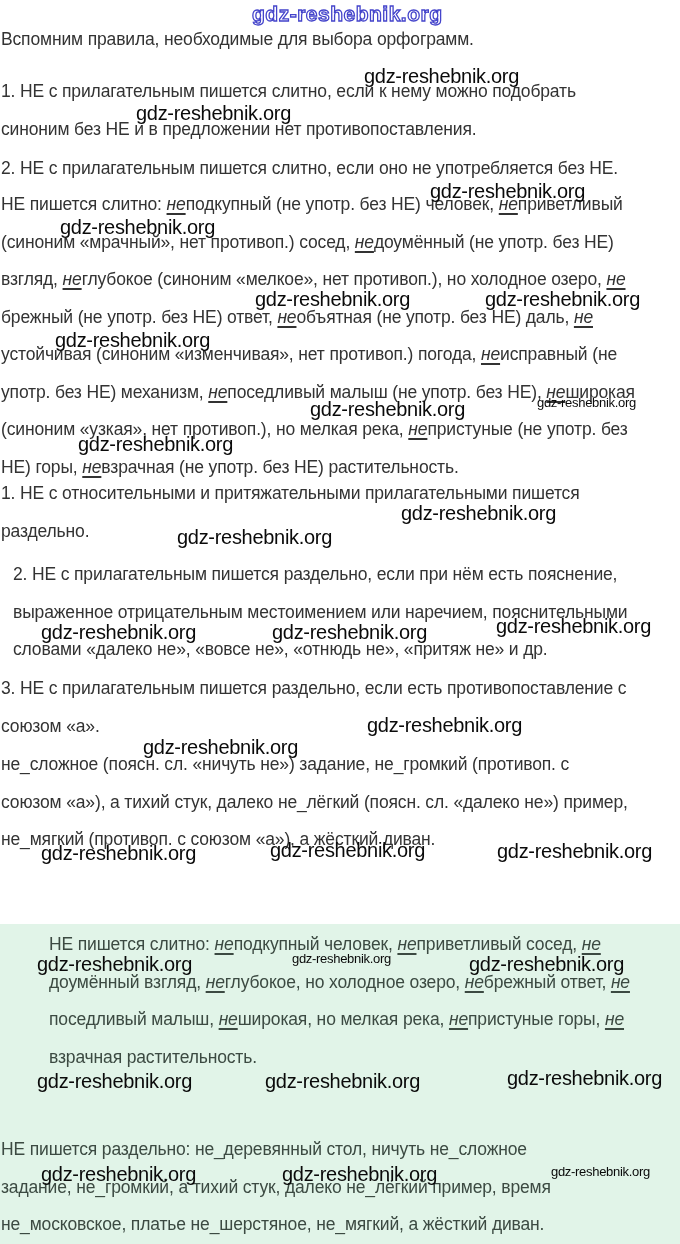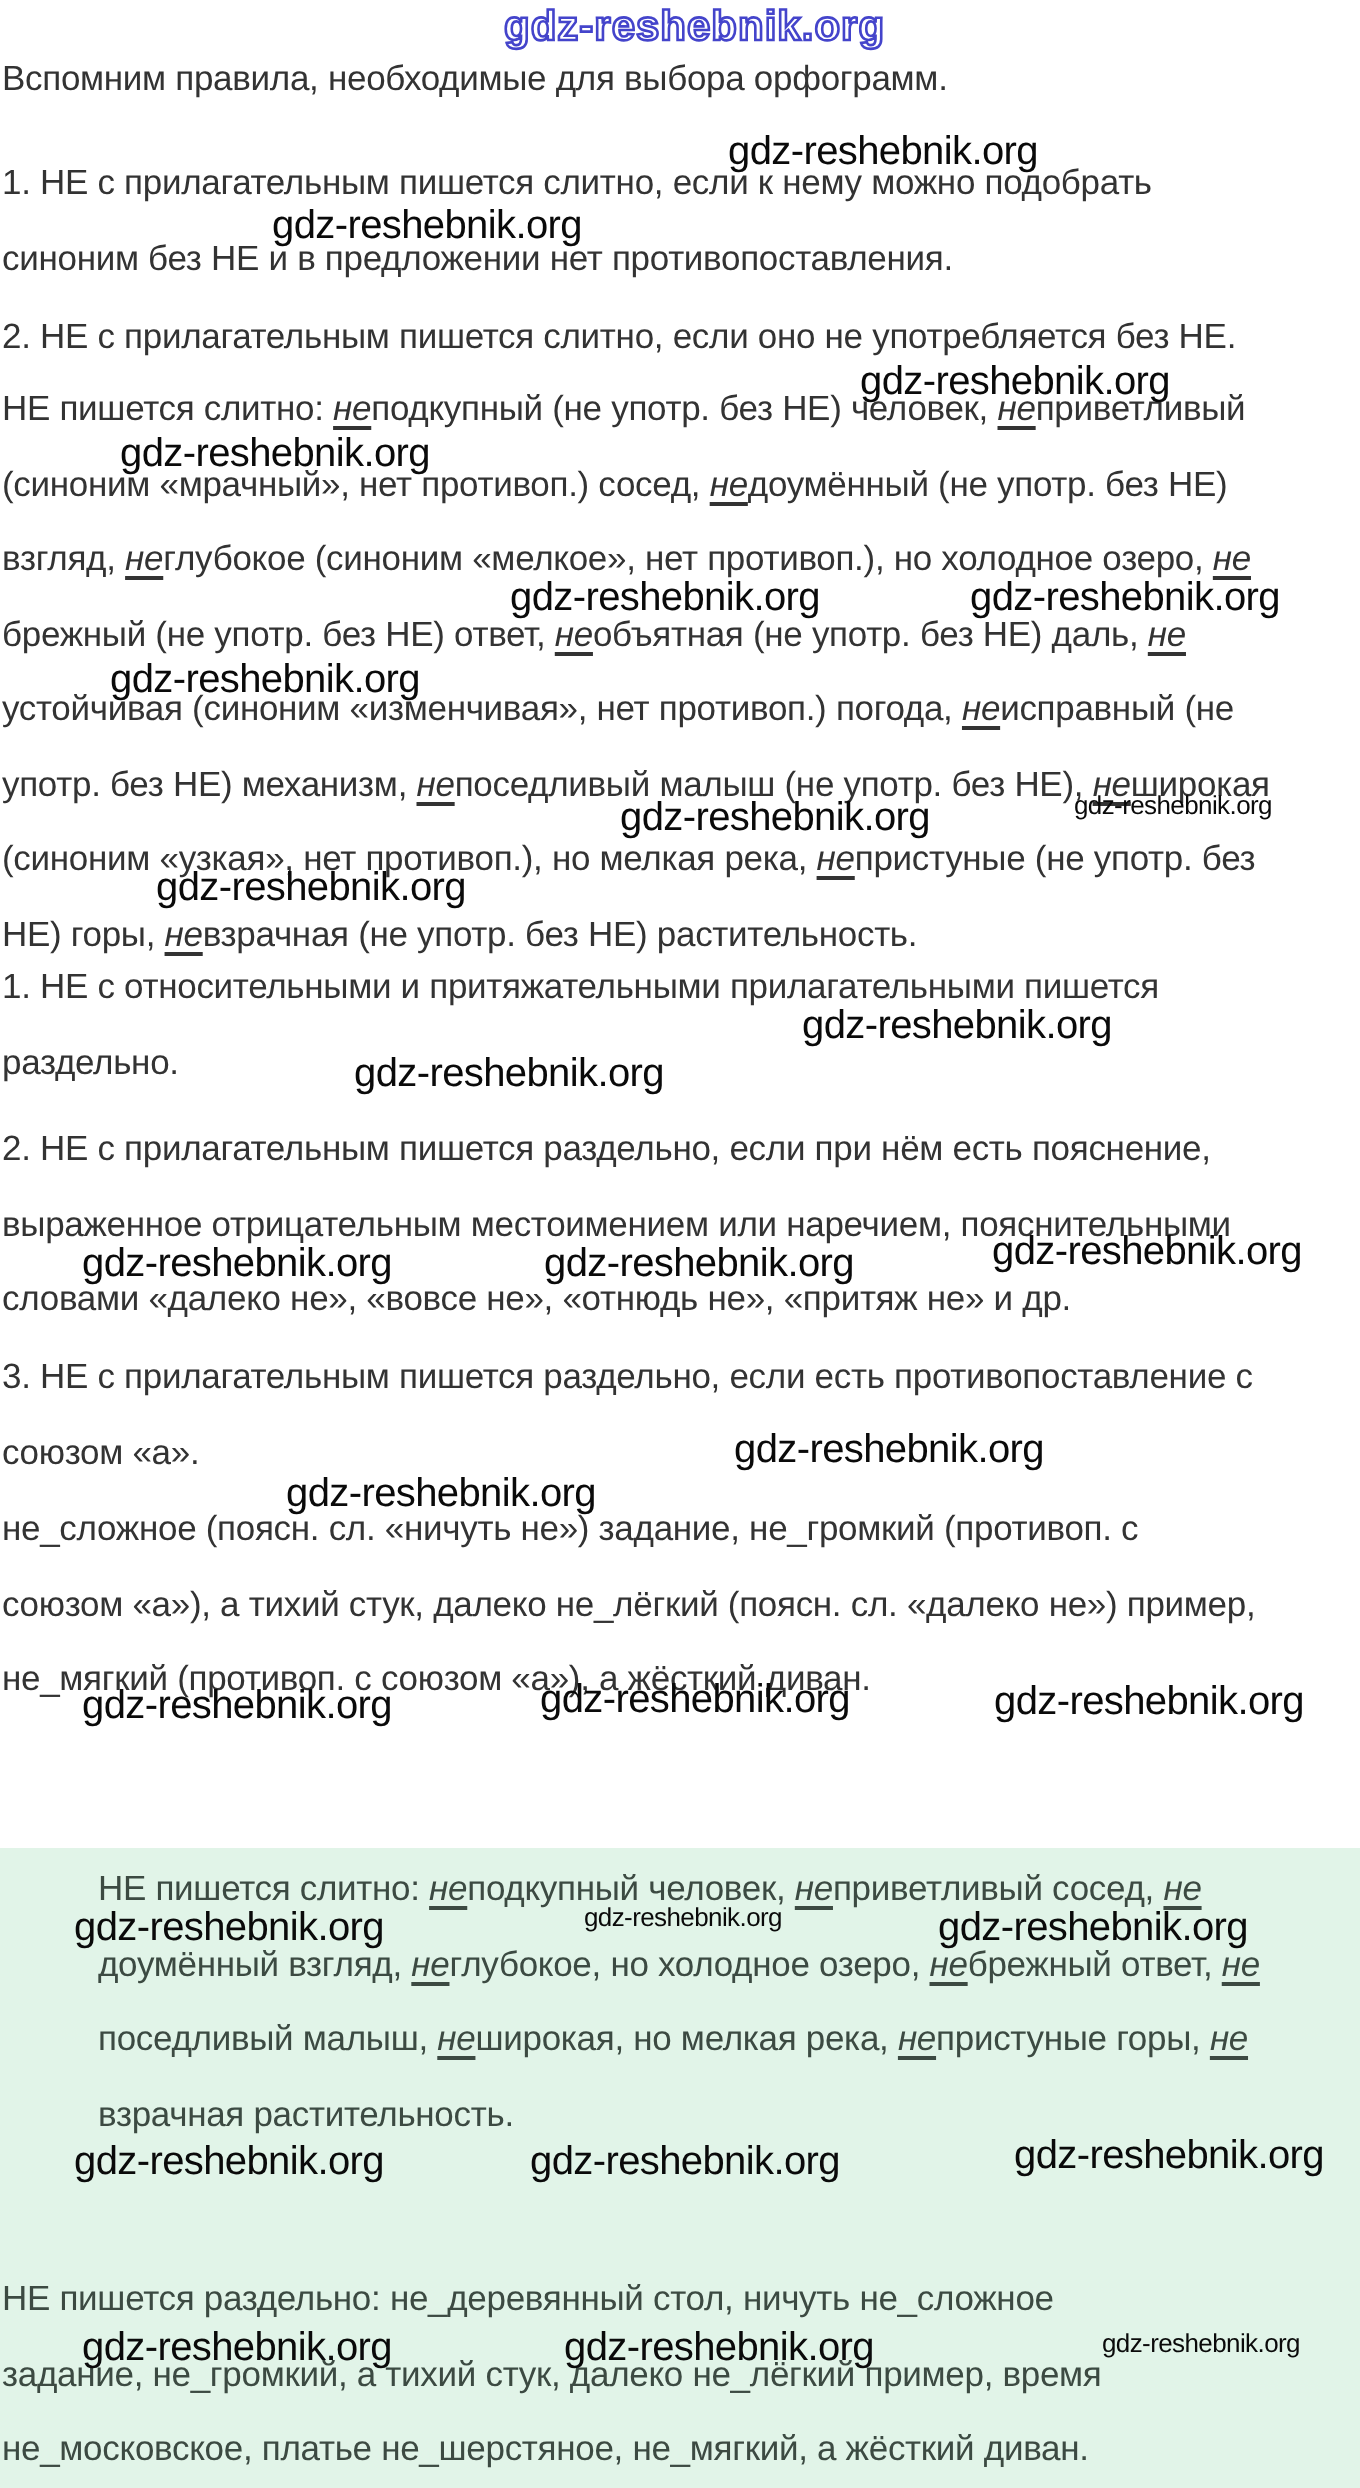--- a/index.html
+++ b/index.html
@@ -72,21 +72,21 @@
       <div class="line">брежный (не употр. без НЕ) ответ, <span class="ne">не</span>объятная (не употр. без НЕ) даль, <span class="ne">не</span></div>
       <div class="line">устойчивая (синоним «изменчивая», нет противоп.) погода, <span class="ne">не</span>исправный (не</div>
       <div class="line">употр. без НЕ) механизм, <span class="ne">не</span>поседливый малыш (не употр. без НЕ), <span class="ne">не</span>широкая</div>
       <div class="line">(синоним «узкая», нет противоп.), но мелкая река, <span class="ne">не</span>пристуные (не употр. без</div>
       <div class="line">НЕ) горы, <span class="ne">не</span>взрачная (не употр. без НЕ) растительность.</div>
     </div>
     <div class="para" style="top: 475px;">
       <div class="line">1. НЕ с относительными и притяжательными прилагательными пишется</div>
       <div class="line">раздельно.</div>
     </div>
-    <div class="para" style="top: 556px;">
+    <div class="para" style="top: 556px; margin-left: 12px;">
       <div class="line">2. НЕ с прилагательным пишется раздельно, если при нём есть пояснение,</div>
       <div class="line">выраженное отрицательным местоимением или наречием, пояснительными</div>
       <div class="line">словами «далеко не», «вовсе не», «отнюдь не», «притяж не» и др.</div>
     </div>
     <div class="para" style="top: 670px;">
       <div class="line">3. НЕ с прилагательным пишется раздельно, если есть противопоставление с</div>
       <div class="line">союзом «а».</div>
     </div>
     <div class="para" style="top: 746px;">
       <div class="line">не_сложное (поясн. сл. «ничуть не») задание, не_громкий (противоп. с</div>

